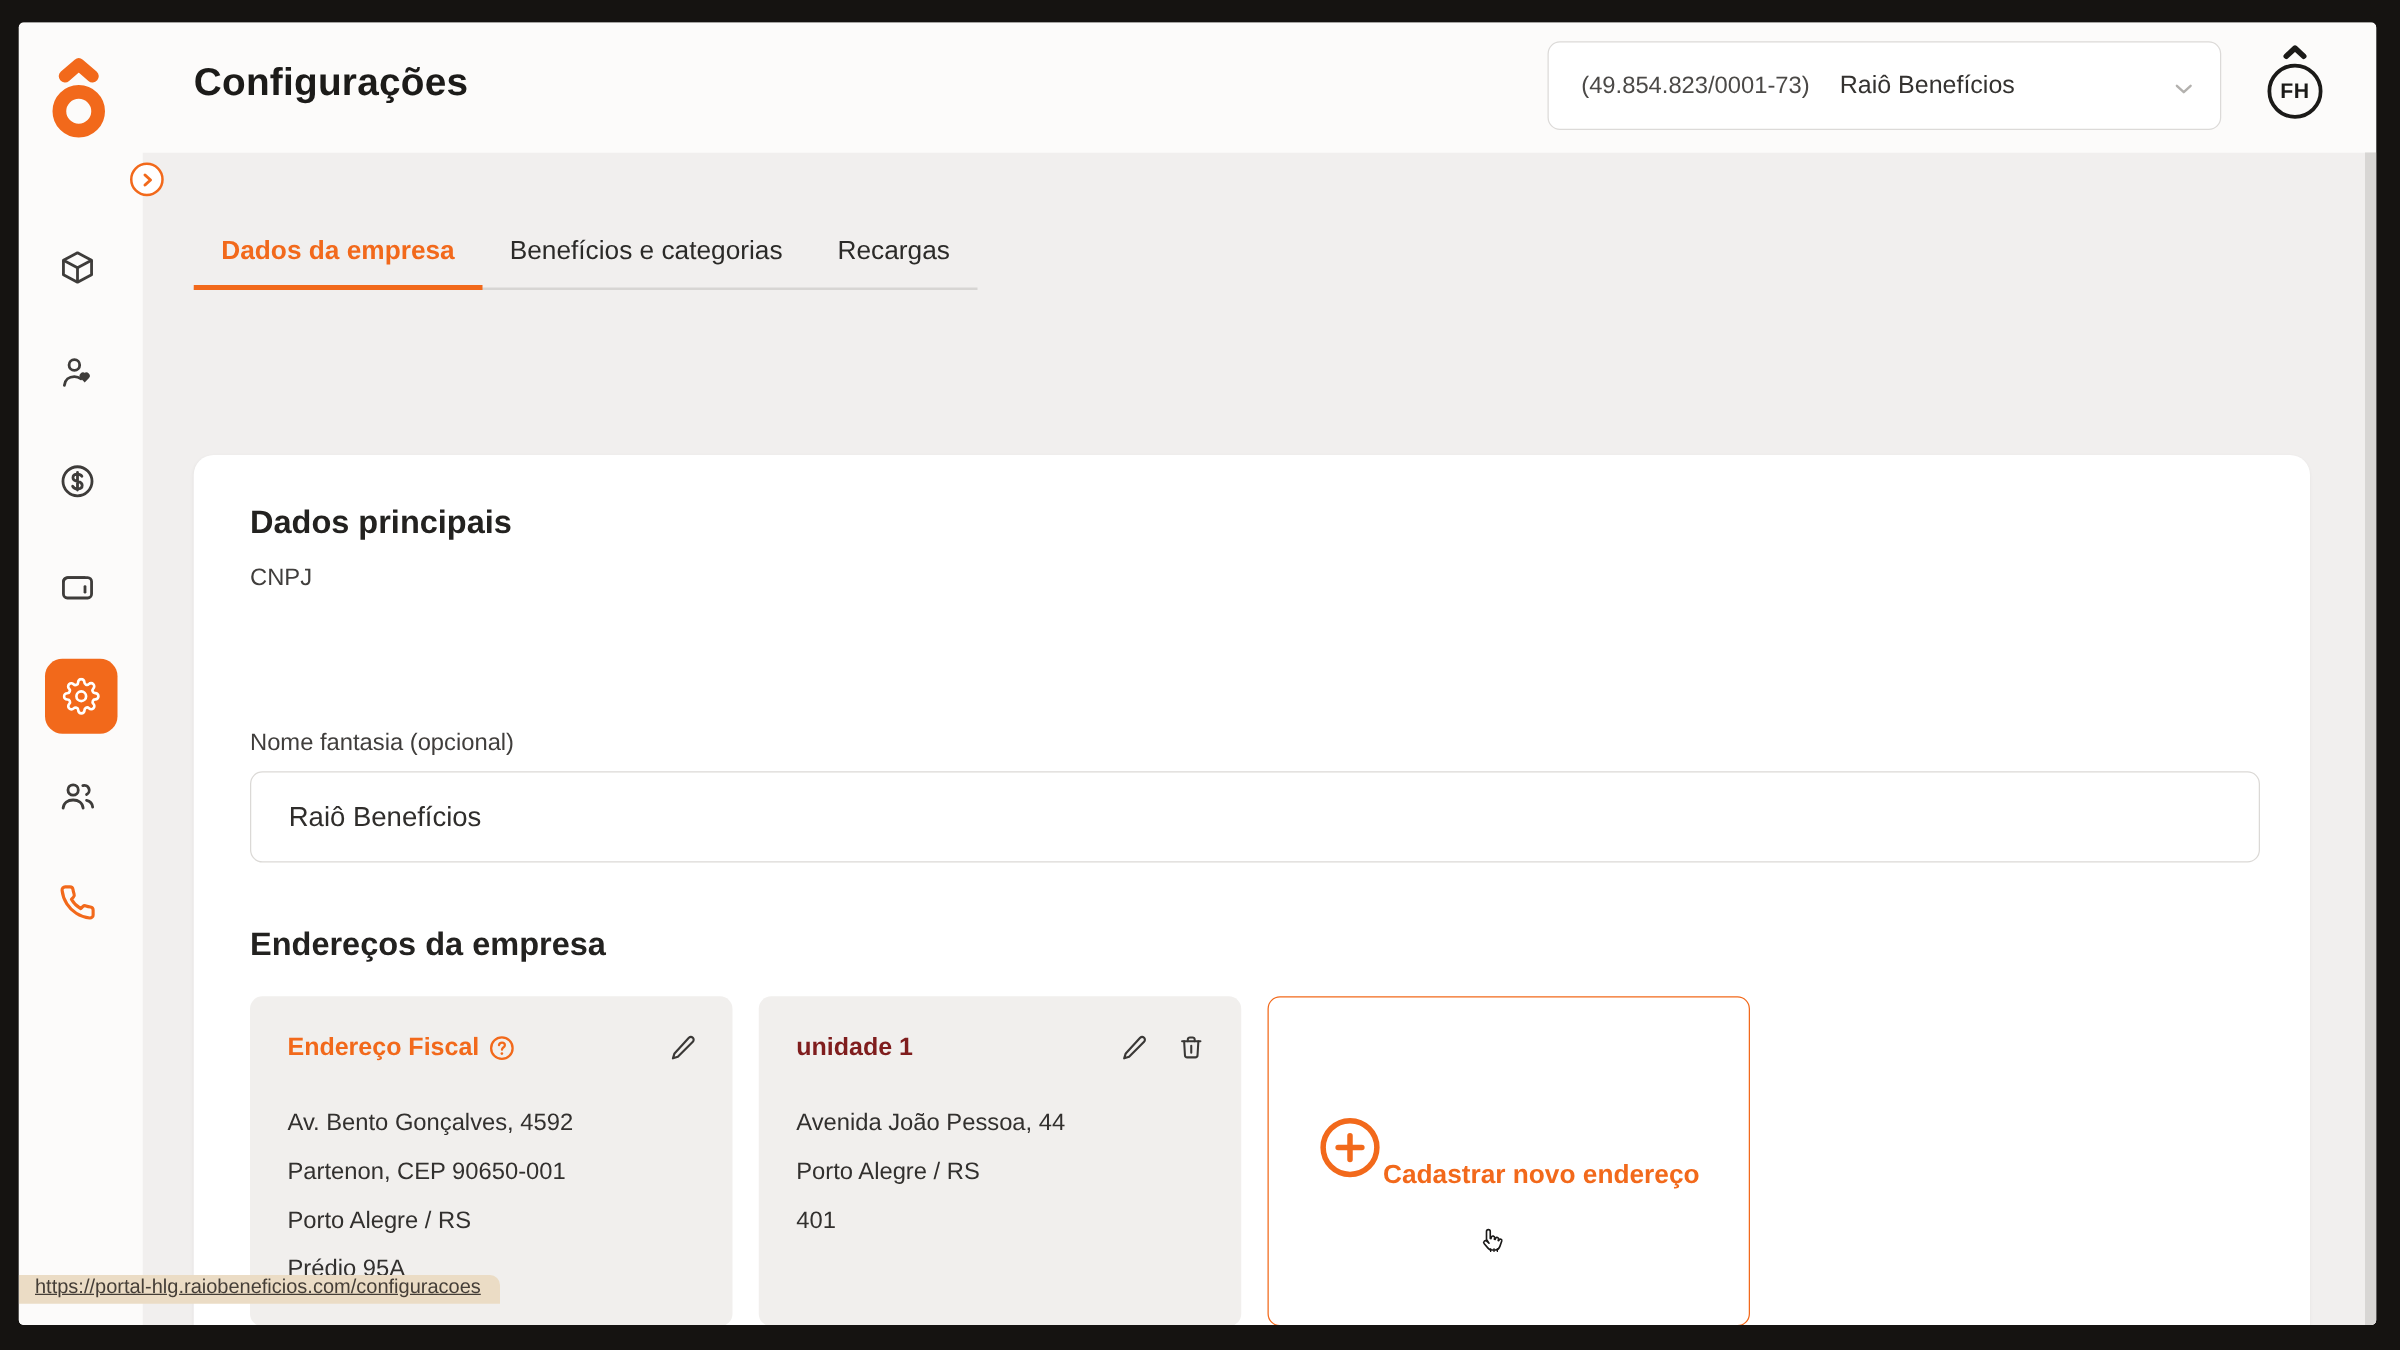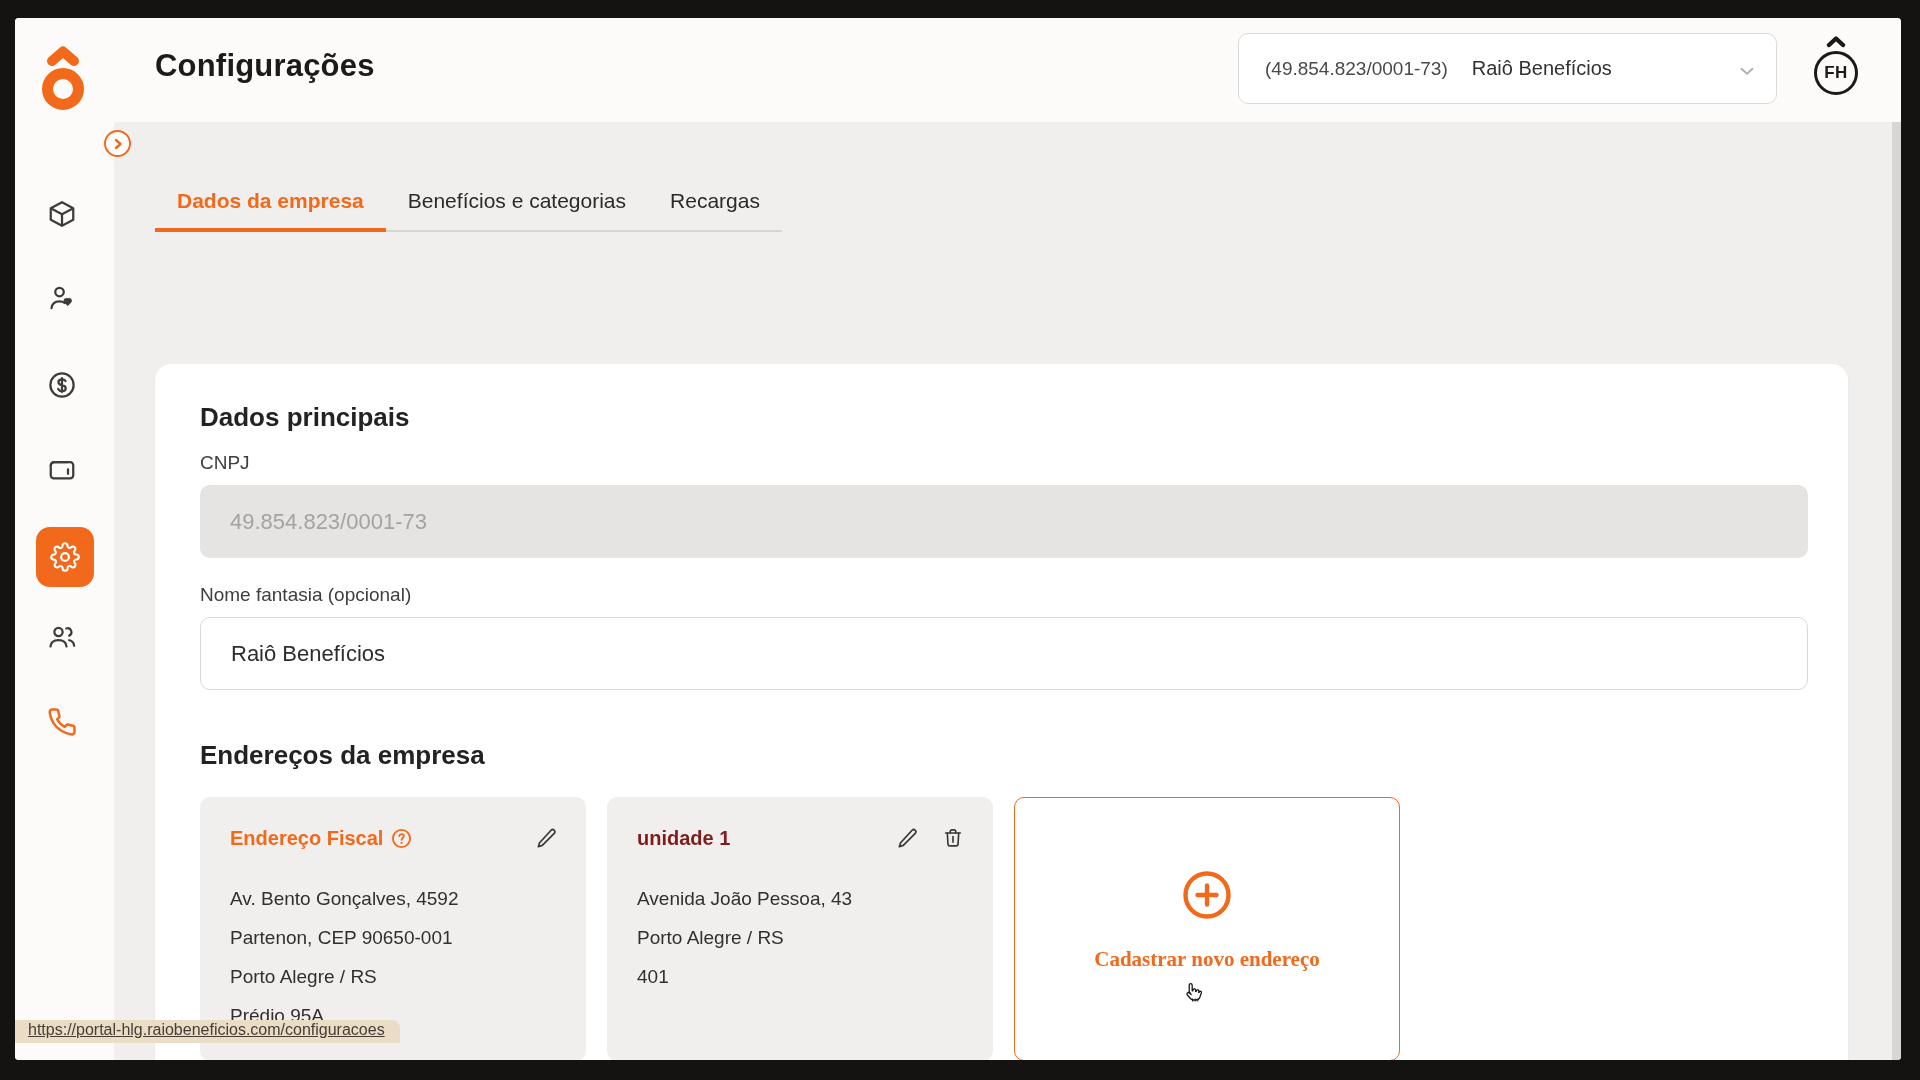--- a/index.html
+++ b/index.html
@@ -53,21 +53,21 @@
   .addr-row { position:absolute; left:45px; top:433px; display:flex; gap:21px; }
   .addr-card { width:386px; height:264px; background:#F1EFED; border-radius:10px; padding:28px 28px 0 30px; }
   .addr-head { display:flex; align-items:center; height:26px;justify-content:flex-end; }
   .addr-title { font-size:20px; font-weight:700; color:#7f1d1d; }
   .addr-title.fiscal { color:var(--orange); }
   .help-icon { margin-left:8px; display:flex; cursor:pointer; }
   .addr-actions { margin-left:auto; display:flex; gap:22px; }
   .icon-btn { width:24px; height:24px; display:flex; align-items:center; justify-content:center; cursor:pointer; background:none; border:none; padding:0; }
   .addr-lines { margin-top:28px; font-size:19px; color:#32302E; line-height:39px; }
 
-  .add-card { position:relative; width:386px; height:264px; background:#FFFFFF; border:1.5px solid var(--orange); border-radius:10px; display:flex; flex-direction:column; align-items:center; justify-content:center; cursor:pointer;font-family:Liberation Serif, serif; }
+  .add-card { position:relative; width:386px; height:264px; background:#FFFFFF; border:1.5px solid var(--orange); border-radius:10px; display:flex; flex-direction:row; align-items:center; justify-content:center; cursor:pointer; }
   .add-plus { margin-top:-18px; }
   .add-label { margin-top:22px; font-size:21px; font-weight:700; color:var(--orange); }
   .cursor-hand { position:absolute; left:166px; top:183px; pointer-events:none; }
 
   .url-tooltip { position:absolute; left:0; bottom:17px; height:23px; background:#EBDCC5; border-top-right-radius:8px; display:flex; align-items:flex-start; padding:1px 15px 0 13px; z-index:7; }
   .url-tooltip span { font-size:16px; color:#453E37; text-decoration:underline; white-space:nowrap; }
 
   :root { --orange:#F2691B; }
 </style>
 </head>
@@ -174,21 +174,20 @@
         <div class="tab">Benefícios e categorias</div>
         <div class="tab">Recargas</div>
       </nav>
 
       <section class="card">
         <h2 class="section-heading h-main">Dados principais</h2>
 
         <div class="row1">
           <div class="col">
             <label class="field-label">CNPJ</label>
-            <input class="tb" disabled="" value="49.854.823/0001-73" style="">
           </div>
         </div>
 
         <div class="row2">
           <label class="field-label">Nome fantasia (opcional)</label>
           <input class="tb" value="Raiô Benefícios" style="">
         </div>
 
         <h2 class="section-heading h-addr">Endereços da empresa</h2>
 
@@ -233,21 +232,21 @@
                   <svg width="22" height="22" viewBox="0 0 24 24" fill="none" stroke="#3A3836" stroke-width="1.8" stroke-linecap="round" stroke-linejoin="round">
                     <path d="M4 6.5h16"></path>
                     <path d="M9 6.5V5a1.8 1.8 0 0 1 1.8-1.8h2.4A1.8 1.8 0 0 1 15 5v1.5"></path>
                     <path d="M18.2 6.5l-.7 12.2a2 2 0 0 1-2 1.9H8.5a2 2 0 0 1-2-1.9L5.8 6.5"></path>
                     <path d="M12 10.5v6"></path>
                   </svg>
                 </button>
               </span>
             </div>
             <div class="addr-lines">
-              <div>Avenida João Pessoa, 43</div>
+              <div>Avenida João Pessoa, 44</div>
               <div>Porto Alegre / RS</div>
               <div>401</div>
             </div>
           </div>
 
           <div class="add-card">
             <span class="add-plus">
               <svg width="52" height="52" viewBox="0 0 52 52" fill="none">
                 <circle cx="26" cy="26" r="21.5" stroke="#F2691B" stroke-width="4.4"></circle>
                 <path d="M26 16.5 V35.5 M16.5 26 H35.5" stroke="#F2691B" stroke-width="4.4" stroke-linecap="round"></path>

